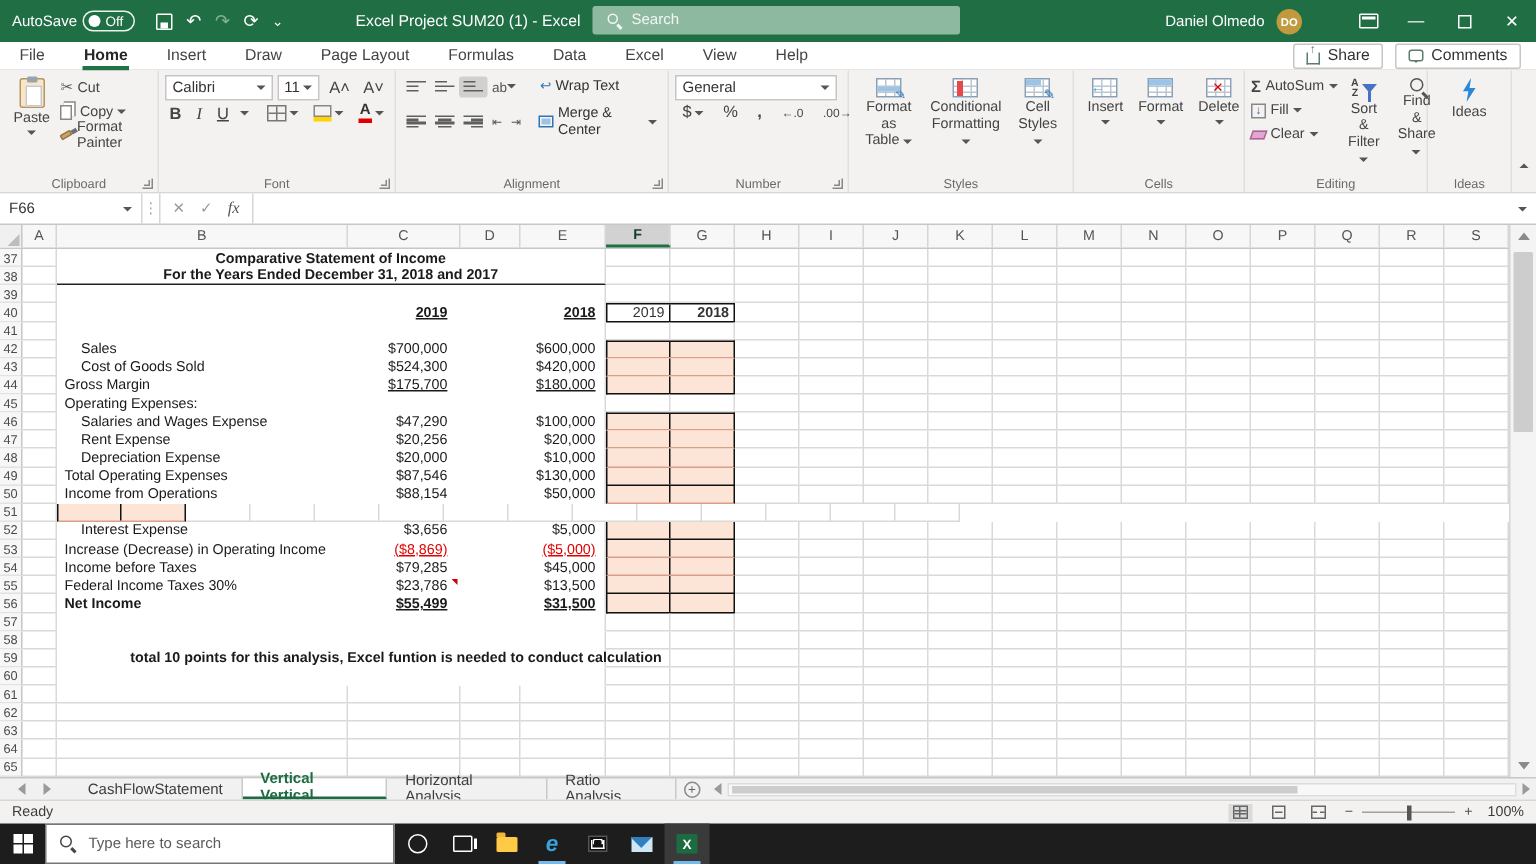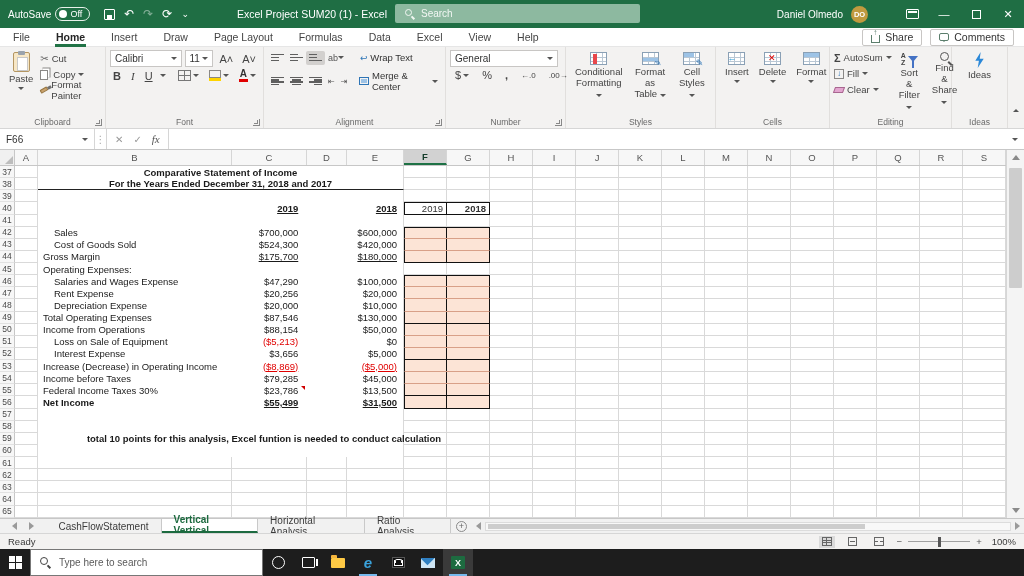--- a/index.html
+++ b/index.html
@@ -446,48 +446,48 @@
         <span class="fbtn" style="font-size:8px">
             <span>.00→</span>
           </span>
       </div>
       <div class="rg-label">Number</div>
       <div class="dlg"></div>
     </div>
 
     <div class="rgroup g-styles">
       <div class="bigbtn">
+        <span class="tbl-ic tbl-fat"></span>
+        <span><span>Format as</span><br><span>Table</span> <span class="cv"></span></span>
+      </div>
+      <div class="bigbtn">
         <span class="tbl-ic tbl-cf"></span>
         <span><span>Conditional</span><br><span>Formatting</span> <span class="cv"></span></span>
-      </div>
-      <div class="bigbtn">
-        <span class="tbl-ic tbl-fat"></span>
-        <span><span>Format as</span><br><span>Table</span> <span class="cv"></span></span>
       </div>
       <div class="bigbtn">
         <span class="tbl-ic tbl-cs"></span>
         <span><span>Cell</span><br><span>Styles</span> <span class="cv"></span></span>
       </div>
       <div class="rg-label">Styles</div>
     </div>
 
     <div class="rgroup g-cells">
       <div class="bigbtn">
         <span class="tbl-ic tbl-ins"></span>
         <span>Insert</span>
           <span class="cv"></span>
       </div>
       <div class="bigbtn">
+        <span class="tbl-ic tbl-fmt"></span>
+        <span>Format</span>
+          <span class="cv"></span>
+      </div>
+      <div class="bigbtn">
         <span class="tbl-ic tbl-del"></span>
         <span>Delete</span>
-          <span class="cv"></span>
-      </div>
-      <div class="bigbtn">
-        <span class="tbl-ic tbl-fmt"></span>
-        <span>Format</span>
           <span class="cv"></span>
       </div>
       <div class="rg-label">Cells</div>
     </div>
 
     <div class="rgroup g-edit">
       <div class="editcol">
         <div class="erow">
             <span class="sigma">Σ</span>
             <span>AutoSum</span> 
@@ -906,26 +906,20 @@
           <div class="cell" style="width: 43px;"></div>
           <div class="cell" style="width: 43px;"></div>
           <div class="cell" style="width: 43px;"></div>
           <div class="cell" style="width: 43px;"></div>
           <div class="cell" style="width: 43px;"></div>
           <div class="cell" style="width: 43px;"></div>
         </div>
         <div class="grow">
           <div class="rh">51</div>
           <div class="cell" style="width: 23px;"></div>
-          <div class="stmt">
-            <div class="lblcell ind">Loss on Sale of Equipment</div>
-            <div class="vC red">($5,213)</div>
-            <div class="vD"></div>
-            <div class="vE">$0</div>
-          </div>
           <div class="fgwrap">
             <div class="fg1"></div>
             <div class="fg2"></div>
           </div>
           <div class="cell" style="width: 43px;"></div>
           <div class="cell" style="width: 43px;"></div>
           <div class="cell" style="width: 43px;"></div>
           <div class="cell" style="width: 43px;"></div>
           <div class="cell" style="width: 43px;"></div>
           <div class="cell" style="width: 43px;"></div>

